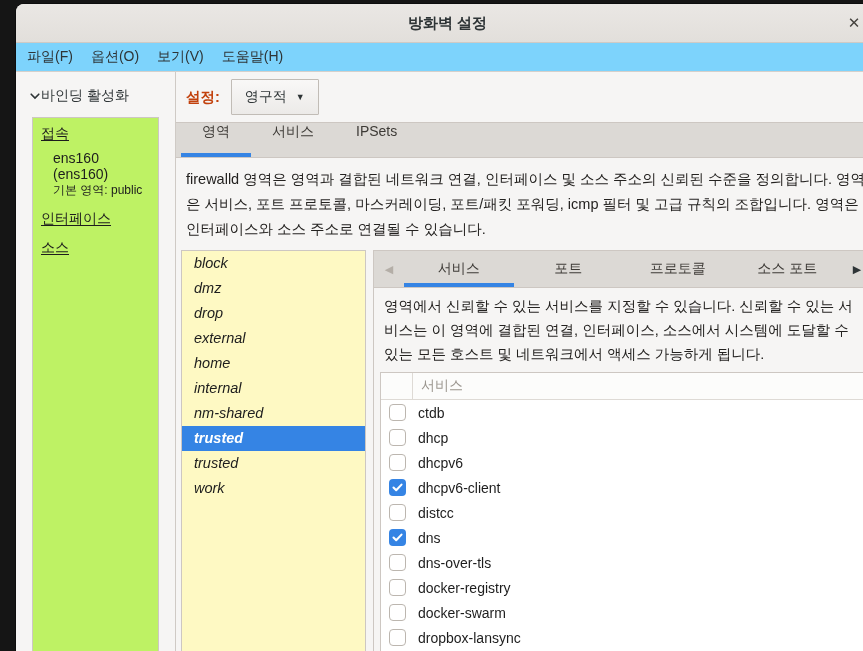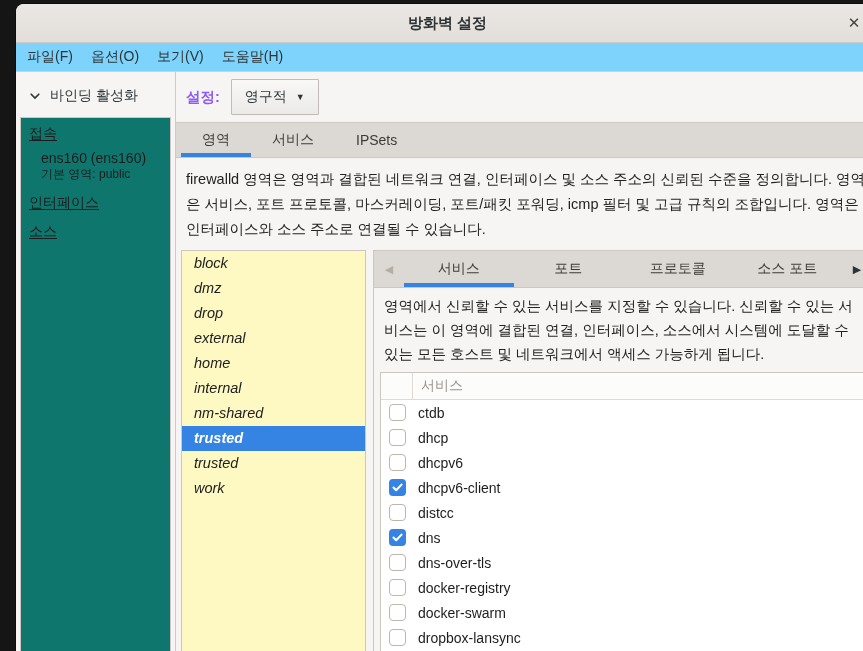--- a/index.html
+++ b/index.html
@@ -13,37 +13,37 @@
   .titlebar .title{font-size:15px;font-weight:bold;color:#2e3436;}
   .close-btn{position:absolute;right:10px;top:0;height:38px;width:30px;display:flex;
     align-items:center;justify-content:center;font-size:15px;font-weight:bold;color:#45423e;cursor:pointer;}
   
   .menubar{height:28px;background:#7dd3fc;border-bottom:1px solid #d5d0cb;
     display:flex;align-items:stretch;padding-left:2px;}
   .menu-item{padding:0 9px;display:flex;align-items:center;font-size:14px;color:#2e3436;cursor:default;}
   
   .content{display:flex;height:580px;}
   .sidebar{width:160px;border-right:1px solid #cfcac5;display:flex;flex-direction:column;background:#f6f5f4;box-sizing:border-box;}
-  .sidebar-header{display:flex;align-items:center;gap:9px;padding:15px 10px 12px 13px;}
+  .sidebar-header{display:flex;align-items:center;padding:15px 10px 12px 13px;}
   .sidebar-header .lbl{font-size:14px;color:#2e3436;}
-  .tree-box{flex:1;margin:0 4px;background:#0f766e;border:1px solid #cdc7c2;border-bottom:none;overflow:hidden;}
+  .tree-box{flex:1;margin:0 16px;background:#bef264;border:1px solid #cdc7c2;border-bottom:none;overflow:hidden;}
   .tree-cat{padding:7px 8px 4px 8px;font-size:14px;color:#1d1d1d;}
   .tree-cat .u{text-decoration:underline;text-underline-offset:2px;}
   .tree-child{padding:3px 4px 0 20px;font-size:14px;color:#1d1d1d;}
   .tree-detail{padding:0 4px 4px 20px;font-size:12px;color:#1d1d1d;}
   
   .main{flex:1;display:flex;flex-direction:column;min-width:0;}
   .config-row{height:50px;display:flex;align-items:center;gap:11px;padding-left:10px;}
-  .config-label{font-size:14.5px;font-weight:bold;color:#8b5cf6;text-align:right;}
+  .config-label{font-size:14.5px;font-weight:bold;color:#c2410c;text-align:right;}
   .dropdown{display:flex;align-items:center;gap:9px;padding:8px 13px;font-size:14px;color:#2e3436;
     background:linear-gradient(#f9f8f7,#eceae8);border:1px solid #c1bcb6;border-radius:1px;cursor:pointer;}
   .caret{font-size:9px;color:#2e3436;}
   .tabbar{height:36px;background:#dcd9d5;border-top:1px solid #cdc7c2;border-bottom:1px solid #cdc7c2;
     display:flex;align-items:stretch;padding-left:5px;box-sizing:border-box;}
-  .tab{position:relative;padding:0 21px;display:flex;align-items:center;font-size:14px;color:#3d3a36;cursor:pointer;}
+  .tab{position:relative;padding:0 21px;display:flex;font-size:14px;color:#3d3a36;cursor:pointer;}
   .tab-underline{position:absolute;left:0;right:0;bottom:0;height:4px;}
   .zone-desc{padding:9px 12px 8px 10px;font-size:14.5px;line-height:25px;color:#242220;}
   .panes{flex:1;display:flex;gap:7px;padding-left:5px;min-height:0;}
   .zones-list{width:183px;background:#fef9c3;border:1px solid #cdc7c2;border-bottom:none;overflow:hidden;flex:none;font-style:italic;}
   .zone-row{height:25px;line-height:25px;padding-left:12px;font-size:14.5px;color:#1d1d1d;cursor:pointer;}
   .zone-row.selected{color:#ffffff;font-weight:bold;}
   
   .detail-panel{flex:1;margin-right:6px;border:1px solid #cdc7c2;border-bottom:none;
     display:flex;flex-direction:column;min-width:0;background:#f6f5f4;}
   .detail-tabbar{height:36px;background:#dcd9d5;border-bottom:1px solid #cdc7c2;display:flex;align-items:stretch;flex:none;}

